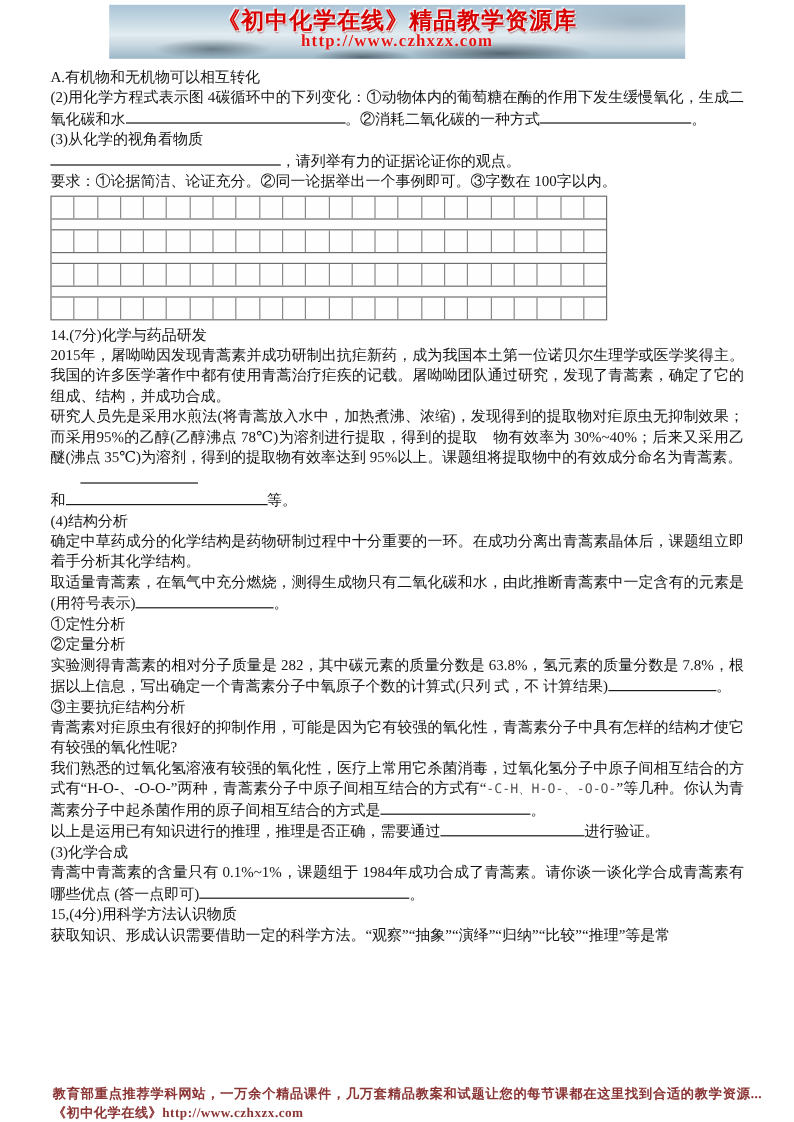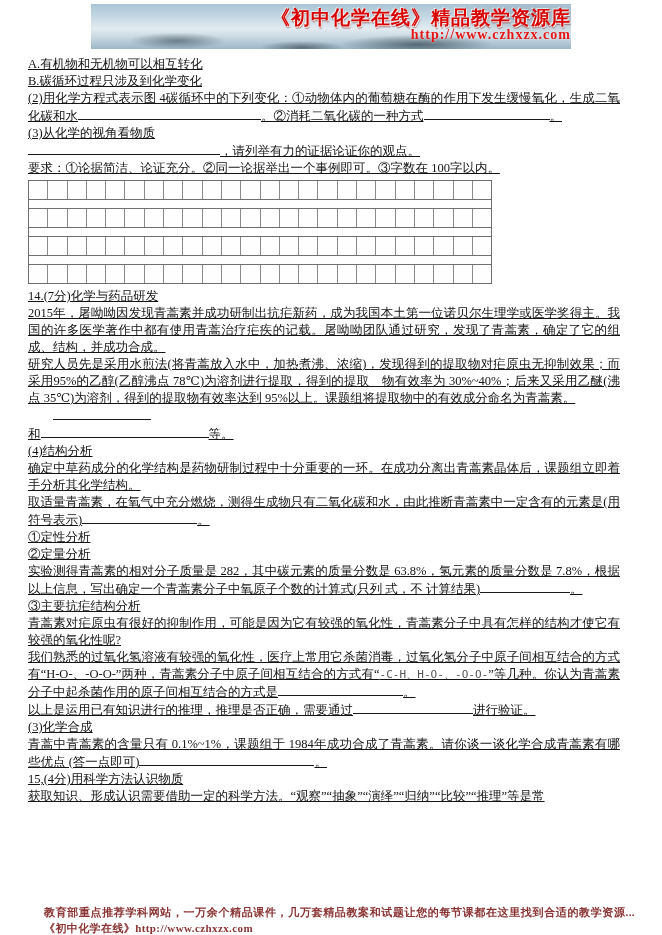--- a/index.html
+++ b/index.html
@@ -15,36 +15,36 @@
   
   .banner {
     position:relative; width:480px; height:45px; margin:4px auto 5px auto;
     overflow:hidden;
     background:
       radial-gradient(70px 12px at 18% 82%, rgba(42,62,72,.55), rgba(42,62,72,0) 70%),
       radial-gradient(110px 14px at 68% 90%, rgba(28,44,54,.60), rgba(28,44,54,0) 70%),
       radial-gradient(60px 10px at 44% 97%, rgba(20,32,40,.50), rgba(20,32,40,0) 70%),
       radial-gradient(120px 26px at 92% 30%, rgba(150,170,185,.8), rgba(150,170,185,0) 75%),
       linear-gradient(180deg,#aac4d5 0%,#c6d9e4 30%,#e2ebf0 55%,#ccdae3 72%,#9cb7c8 100%);
-    text-align:right;
+    text-align:center;
   }
   .banner-title {
     margin-top:3px; font-size:19px; font-weight:bold; letter-spacing:1px;
     color:#d90000;
     text-shadow:1px 1px 0 rgba(255,255,255,.85), -1px -1px 0 rgba(255,255,255,.6), 1px 2px 1px rgba(120,0,0,.5);
     line-height:22px;
   }
   .banner-url {
     margin-top:-2px; font-size:14px; font-weight:bold; letter-spacing:1px;
     color:#e31515; text-shadow:0 0 2px rgba(255,255,255,.8);
     line-height:16px;
   }
 
   
-  .content { padding:2px 42px 0 28px; font-size:12.5px; line-height:17px;text-decoration:underline; }
+  .content { padding:2px 42px 0 42px; font-size:12.5px; line-height:17px; }
   .content p { margin:0; text-align:justify; }
   .indent { text-indent:25px; }
 
   .blank {
     display:inline-block; height:12px;
     border-bottom:1px solid #1a1a1a;
     vertical-align:baseline;
   }
 
   .formula {
@@ -74,21 +74,20 @@
 <div class="page">
 
   <div class="banner">
     <div class="banner-title">《初中化学在线》精品教学资源库</div>
     <div class="banner-url">http://www.czhxzx.com</div>
   </div>
 
   <div class="content">
 
     <p>A.有机物和无机物可以相互转化</p>
-    <p>B.碳循环过程只涉及到化学变化</p>
 
     <p><span>(2)用化学方程式表示图 4碳循环中的下列变化：①动物体内的葡萄糖在酶的作用下发生缓慢氧化，生成二氧化碳和水</span><span class="blank" style="width:183px"></span><span>。②消耗二氧化碳的一种方式</span><span class="blank" style="width:126px"></span><span>。</span></p>
 
     <p>(3)从化学的视角看物质</p>
     <p><span class="blank" style="width:192px"></span><span>，请列举有力的证据论证你的观点。</span></p>
     <p>要求：①论据简洁、论证充分。②同一论据举出一个事例即可。③字数在 100字以内。</p>
 
     <div class="char-grid">
         <div class="cells">
           <span class="c"></span>

